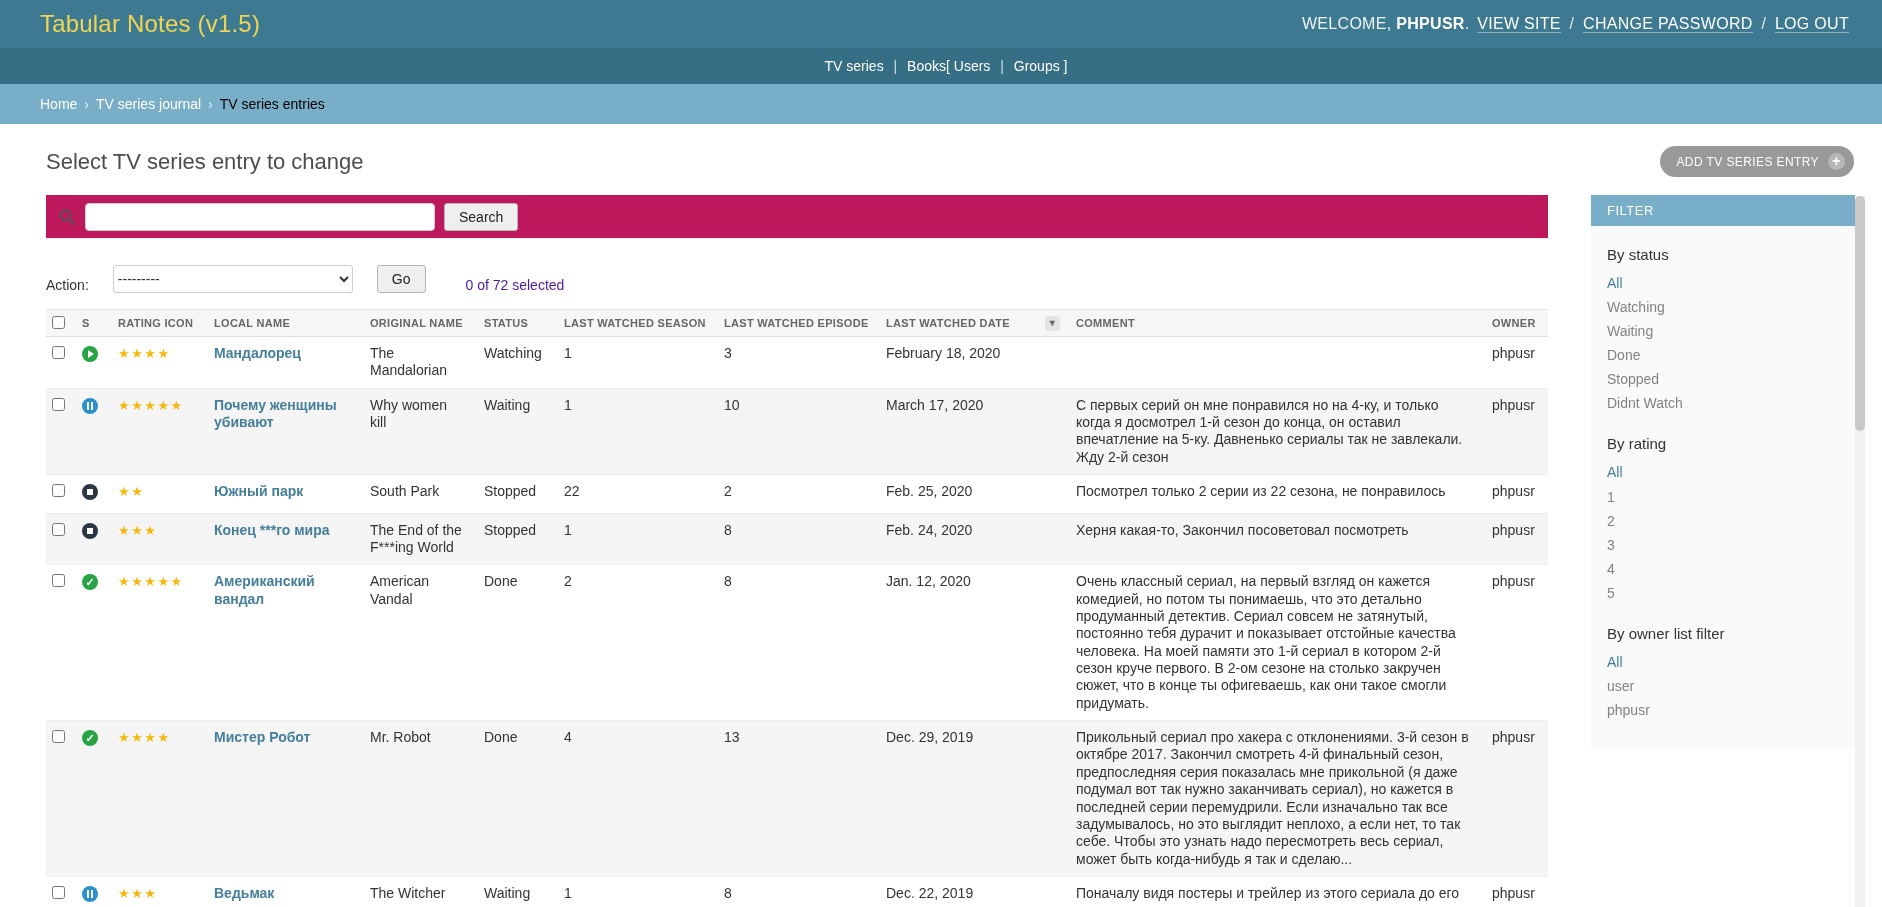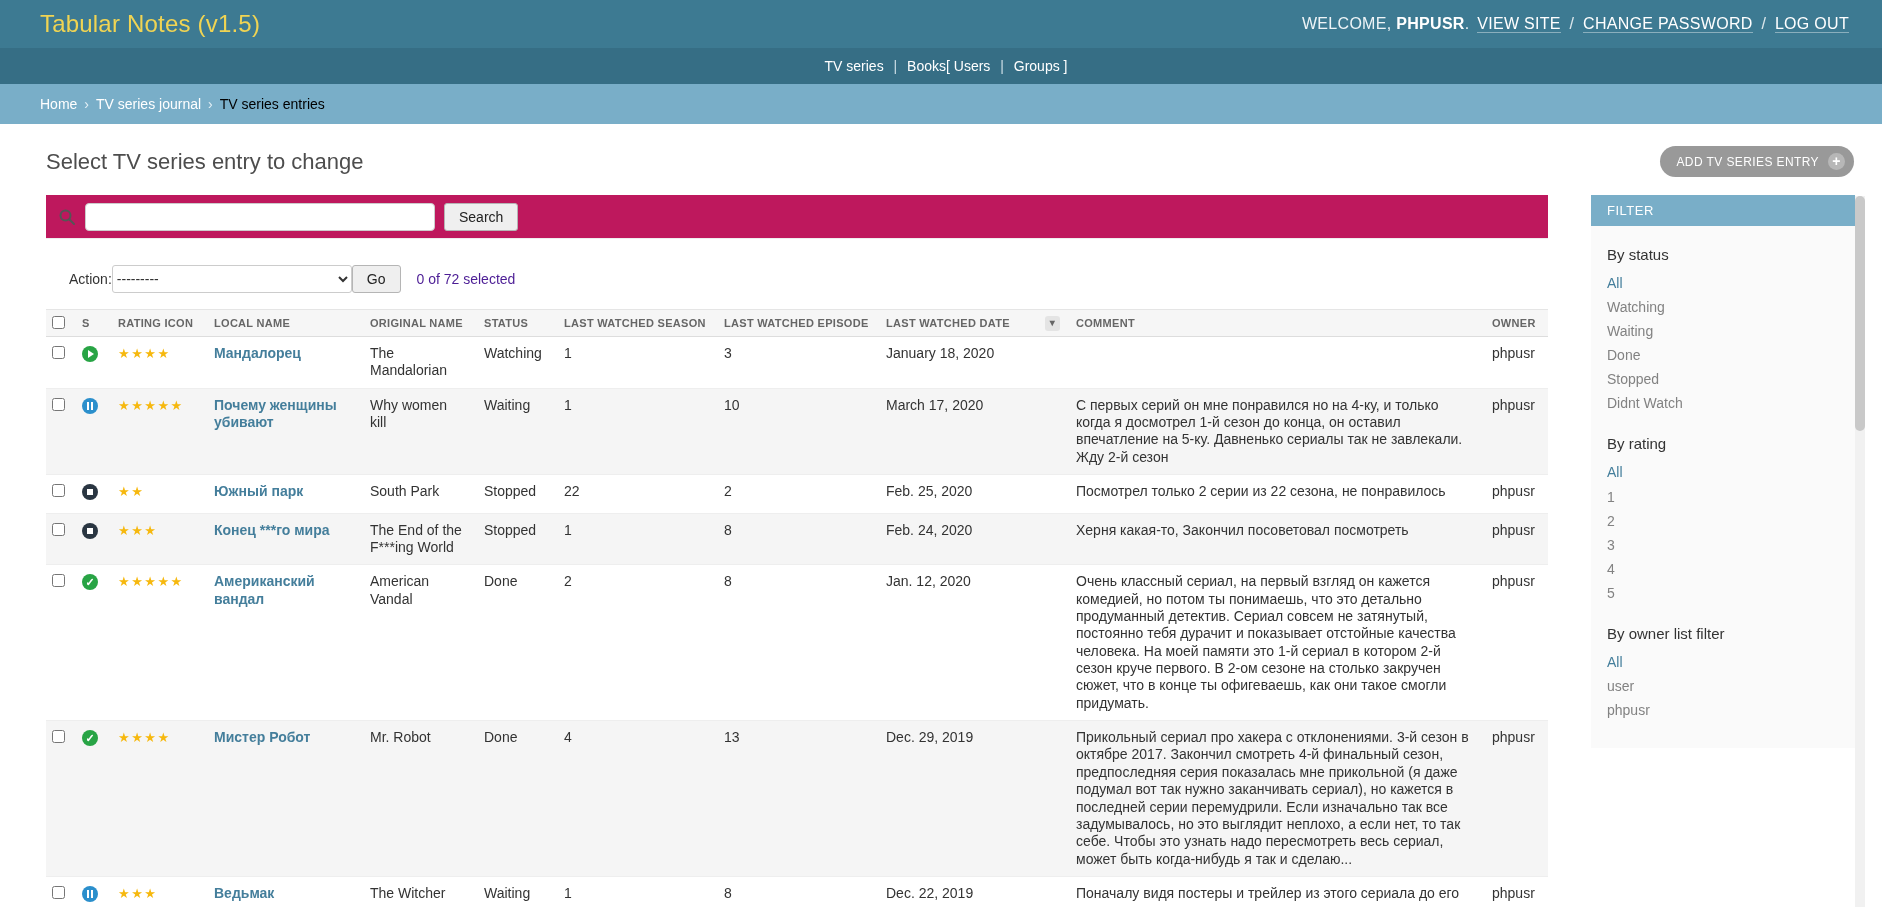--- a/index.html
+++ b/index.html
@@ -40,21 +40,21 @@
   #content-row { display:flex; align-items:flex-start; padding-left:46px; }
   #changelist { width:1502px; flex:0 0 auto; }
 
   
   #toolbar { height:44px; background:#be185d; border-bottom:1px solid #eee; display:flex; align-items:center; gap:9px; padding:0 12px; }
   .search-icon { display:flex; align-items:center; }
   #searchbar { width:350px; height:28px; border:1px solid #ccc; border-radius:4px; padding:2px 8px; font-size:14px; font-family:inherit; background:#fff; }
   .btn { height:28px; padding:0 14px; background:#efefef; border:1px solid #b5b5b5; border-radius:3px; font-size:14px; font-family:inherit; color:#222; cursor:pointer; }
 
   
-  #actions-row { margin-top:26px; display:flex; align-items:center; gap:0;margin-left:23px; }
+  #actions-row { margin-top:26px; display:flex; align-items:flex-end; gap:24px; }
   #action-select { width:240px; height:28px; border:1px solid #ccc; border-radius:3px; background:#fff; font-size:14px; font-family:inherit; color:#333; }
   #action-counter { margin-left:16px; color:#4c1d95; }
 
   
   #result-list { width:1502px; margin-top:16px; border-collapse:collapse; table-layout:fixed; font-size:14px; }
   thead th { background:#f6f6f6; color:#666; font-size:11px; font-weight:700; text-transform:uppercase; letter-spacing:.3px; text-align:left; padding:7px 10px; border-top:1px solid #e5e5e5; border-bottom:1px solid #ddd; white-space:nowrap; overflow:hidden; }
   thead th.cb-col { padding:5px 4px 4px 6px; }
   th.sorted { position:relative; padding-right:26px; }
   .sort-icon { position:absolute; right:6px; top:6px; width:15px; height:15px; background:#e4e4e4; border-radius:3px; color:#666; text-align:center; line-height:14px; font-size:10px; }
   tbody tr { background:#fff; vertical-align:top; }
@@ -185,21 +185,21 @@
       <tbody>
   <tr>
     <td class="cb-cell"><input type="checkbox" style=""></td>
     <td><span class="status-icon play"></span></td>
     <td><span class="stars">★★★★</span></td>
     <td><a class="local-link" href="#">Мандалорец</a></td>
     <td>The Mandalorian</td>
     <td>Watching</td>
     <td>1</td>
     <td>3</td>
-    <td>January 18, 2020</td>
+    <td>February 18, 2020</td>
     <td></td>
     <td>phpusr</td>
   </tr>
 
   <tr class="alt">
     <td class="cb-cell"><input type="checkbox" style=""></td>
     <td><span class="status-icon pause"></span></td>
     <td><span class="stars">★★★★★</span></td>
     <td><a class="local-link" href="#">Почему женщины убивают</a></td>
     <td>Why women kill</td>

